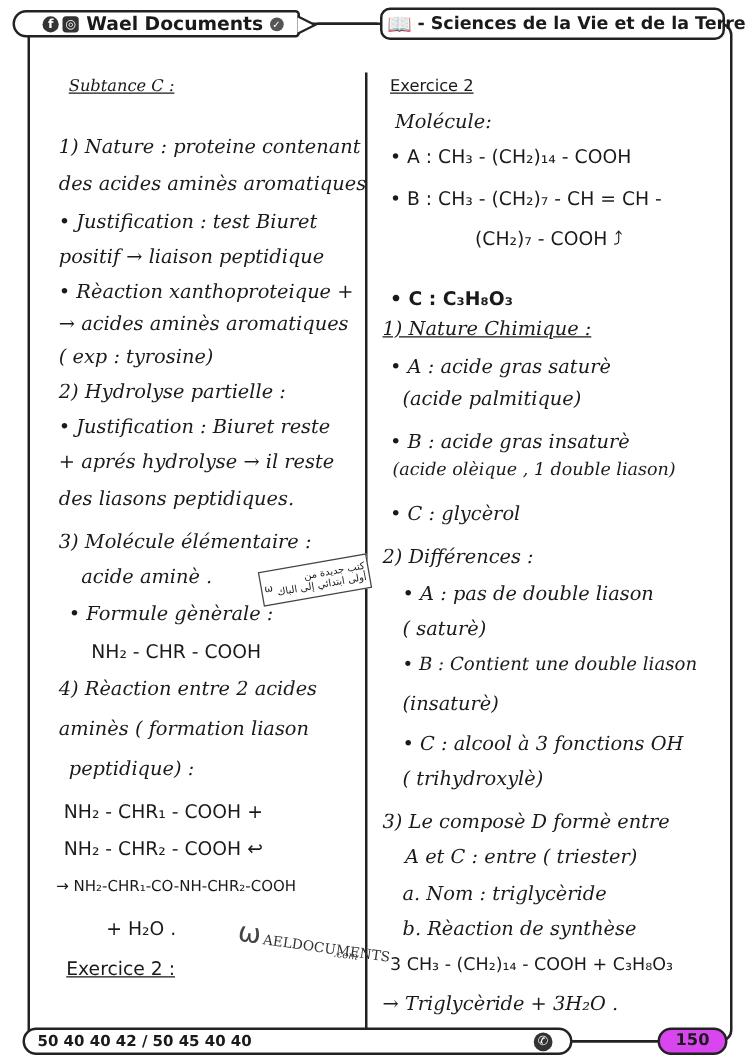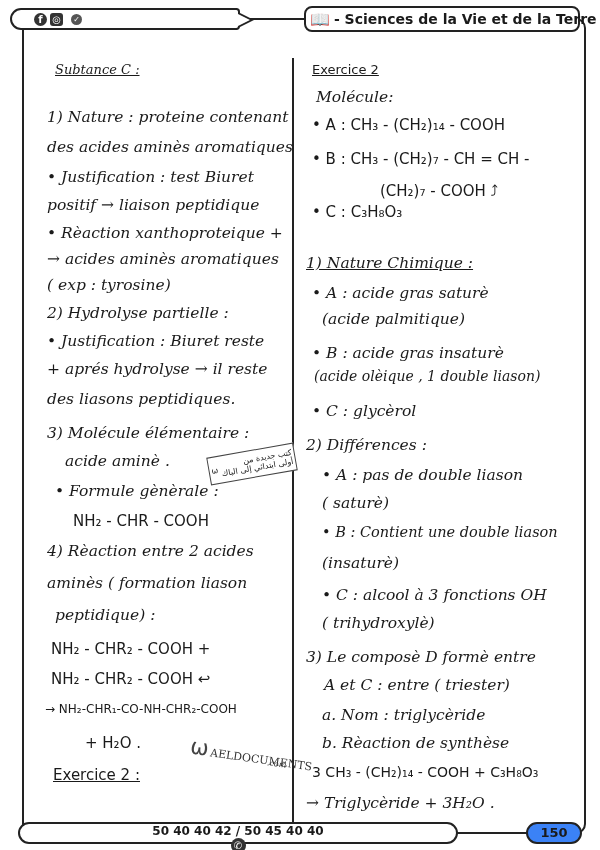--- a/index.html
+++ b/index.html
@@ -26,28 +26,28 @@
               font:bold 8px "DejaVu Sans", sans-serif; text-align:center; line-height:11px; margin-left:5px; }
 
   .hdr-right { position:absolute; left:304px; top:6px; width:276px; height:26px;
                border:2px solid #222; border-radius:8px; background:#fff; box-sizing:border-box;
                display:flex; align-items:center; padding-left:4px; }
   .book-icon { font:16px "DejaVu Sans", sans-serif; margin-right:4px; }
   .subject { font:bold 14px "DejaVu Sans", sans-serif; white-space:nowrap; }
 
   .footer-left { position:absolute; left:18px; top:822px; width:440px; height:22px; border:2px solid #222;
                  border-radius:11px; background:#fff; box-sizing:border-box; display:flex; align-items:center;
-                 justify-content:space-between; padding:0 10px;flex-direction:column; }
+                 justify-content:space-between; padding:0 10px; }
   .phones { font:bold 12px "DejaVu Sans", sans-serif; }
   .phone-icon { display:inline-block; width:15px; height:15px; border-radius:50%; background:#333; color:#fff;
                 font:10px "DejaVu Sans", sans-serif; text-align:center; line-height:15px; margin:0 4px; }
   .arabic { font:bold 12px "DejaVu Sans", sans-serif; direction:rtl; }
   .footer-line { position:absolute; left:458px; top:832px; width:68px; height:2px; background:#222; }
   .pagenum { position:absolute; left:526px; top:822px; width:56px; height:22px; border:2px solid #222;
-             border-radius:11px; background:#3b82f6; box-sizing:border-box; text-align:center;
+             border-radius:11px; background:#d946ef; box-sizing:border-box; text-align:center;
              font:bold 13px "DejaVu Sans", sans-serif; line-height:18px; }
 
   .col { position:absolute; font-family:"DejaVu Serif", serif; font-style:italic; font-size:15.5px; }
   .line { position:absolute; white-space:nowrap; }
   .u { text-decoration:underline; }
   .mono { font-family:"DejaVu Sans", sans-serif; font-style:normal; font-size:15px; }
 
   .stamp { position:absolute; left:208px; top:450px; width:86px; height:26px; border:1px solid #444;
            transform:rotate(-10deg); background:#fff; font:8px "DejaVu Sans", sans-serif; direction:rtl;
            display:flex; align-items:center; justify-content:center; gap:3px; }
@@ -58,20 +58,21 @@
 </style>
 </head>
 <body>
 
 <div class="frame"></div>
 <div class="divider"></div>
 
 <div class="hdr-left">
   <span class="icon-circ">f</span>
   <span class="icon-sq">◎</span>
+  <span class="brand">Wael Documents</span>
   <span class="verified">✓</span>
   <span class="tip"></span>
   <span class="tip-in"></span>
 </div>
 <div class="hdr-line"></div>
 
 <div class="hdr-right">
   <span class="book-icon">📖</span>
   <span class="subject">- Sciences de la Vie et de la Terre -</span>
 </div>
@@ -89,34 +90,34 @@
   <div class="line" style="left:-8px;top:270px;">• Justification : Biuret reste</div>
   <div class="line" style="left:-8px;top:298px;">+ aprés hydrolyse → il reste</div>
   <div class="line" style="left:-8px;top:328px;">des liasons peptidiques.</div>
   <div class="line" style="left:-8px;top:362px;">3) Molécule élémentaire :</div>
   <div class="line" style="left:10px;top:390px;">acide aminè .</div>
   <div class="line" style="left:0px;top:420px;">• Formule gènèrale :</div>
   <div class="line mono" style="left:18px;top:450px;">NH₂ - CHR - COOH</div>
   <div class="line" style="left:-8px;top:480px;">4) Rèaction entre 2 acides</div>
   <div class="line" style="left:-8px;top:512px;">aminès ( formation liason</div>
   <div class="line" style="left:0px;top:544px;">peptidique) :</div>
-  <div class="line mono" style="left:-4px;top:578px;">NH₂ - CHR₂ - COOH +</div>
+  <div class="line mono" style="left:-4px;top:578px;">NH₂ - CHR₁ - COOH +</div>
   <div class="line mono" style="left:-4px;top:608px;">NH₂ - CHR₂ - COOH ↩</div>
   <div class="line mono" style="left:-10px;top:640px;font-size:12px;">→ NH₂-CHR₁-CO-NH-CHR₂-COOH</div>
   <div class="line mono" style="left:30px;top:672px;">+ H₂O .</div>
   <div class="line u mono" style="left:-2px;top:704px;">Exercice 2 :</div>
 </div>
 
 <div class="col" style="left:312px; top:62px; width:270px;">
   <div class="line u mono" style="top:0px;font-size:13px;">Exercice 2</div>
   <div class="line" style="left:4px;top:26px;">Molécule:</div>
   <div class="line mono" style="left:0px;top:54px;">• A : CH₃ - (CH₂)₁₄ - COOH</div>
   <div class="line mono" style="left:0px;top:88px;">• B : CH₃ - (CH₂)₇ - CH = CH -</div>
   <div class="line mono" style="left:68px;top:120px;">(CH₂)₇ - COOH ⤴</div>
-  <div class="line mono" style="left:0px;top:141px;">• C : C₃H₈O₃</div>
+  <div class="line mono" style="left:0px;top:168px;font-weight:bold;">• C : C₃H₈O₃</div>
   <div class="line u" style="left:-6px;top:192px;">1) Nature Chimique :</div>
   <div class="line" style="left:0px;top:222px;">• A : acide gras saturè</div>
   <div class="line" style="left:10px;top:248px;">(acide palmitique)</div>
   <div class="line" style="left:0px;top:282px;">• B : acide gras insaturè</div>
   <div class="line" style="left:2px;top:306px;font-size:14px;">(acide olèique , 1 double liason)</div>
   <div class="line" style="left:0px;top:340px;">• C : glycèrol</div>
   <div class="line" style="left:-6px;top:374px;">2) Différences :</div>
   <div class="line" style="left:10px;top:404px;">• A : pas de double liason</div>
   <div class="line" style="left:10px;top:432px;">( saturè)</div>
   <div class="line" style="left:10px;top:462px;font-size:14.5px;">• B : Contient une double liason</div>

